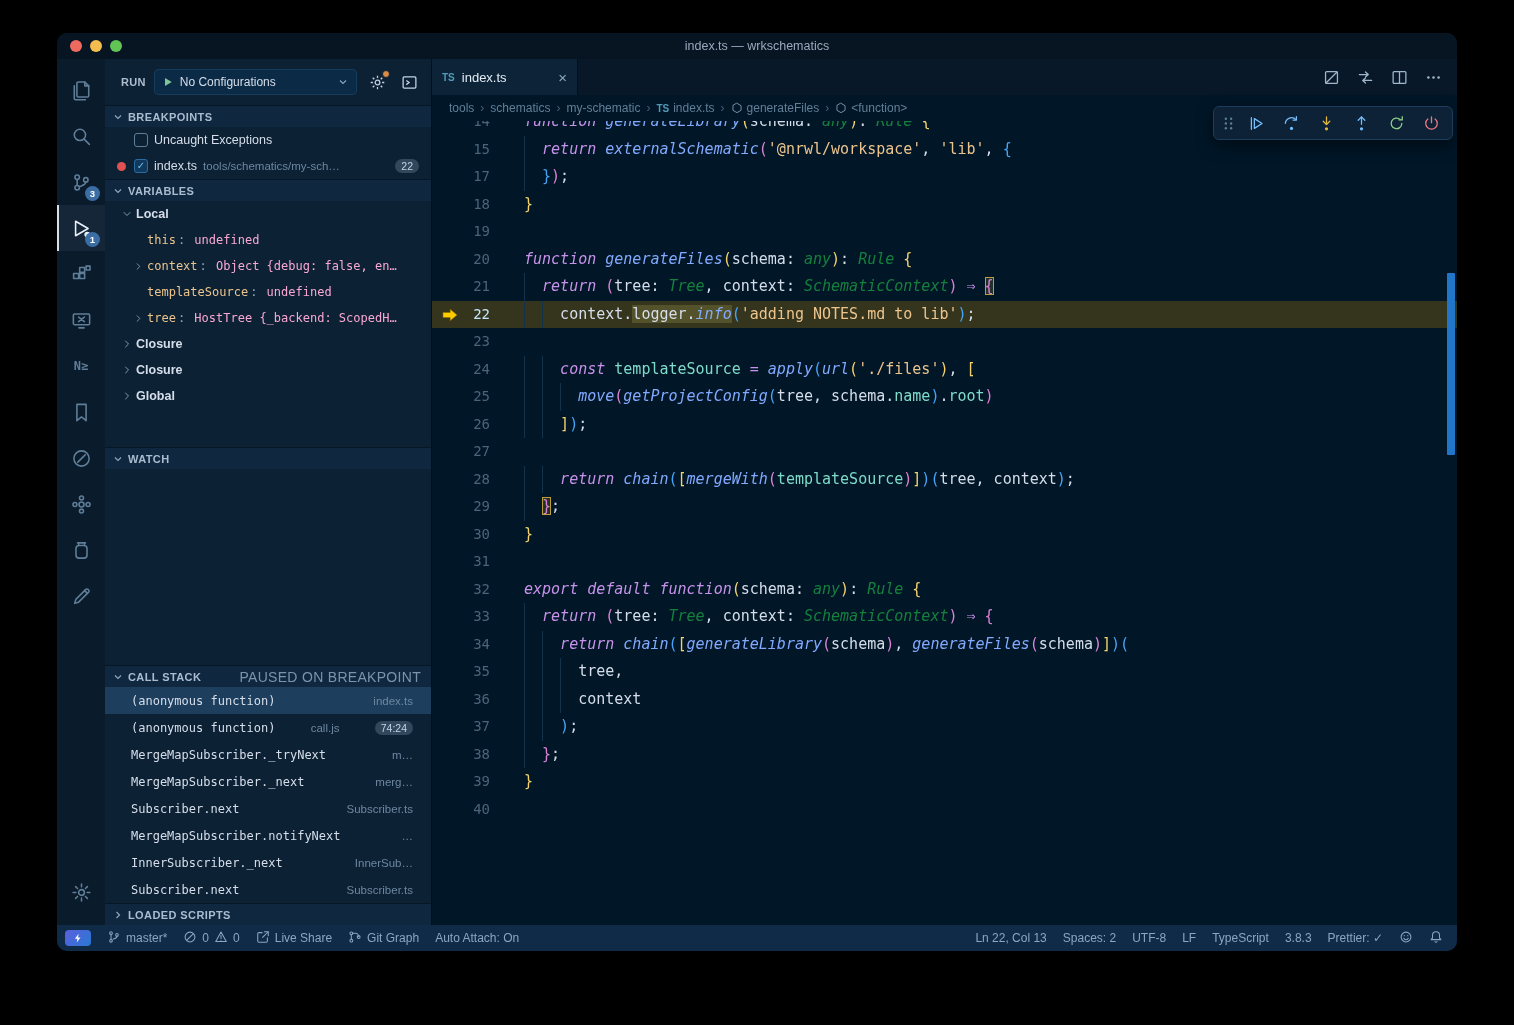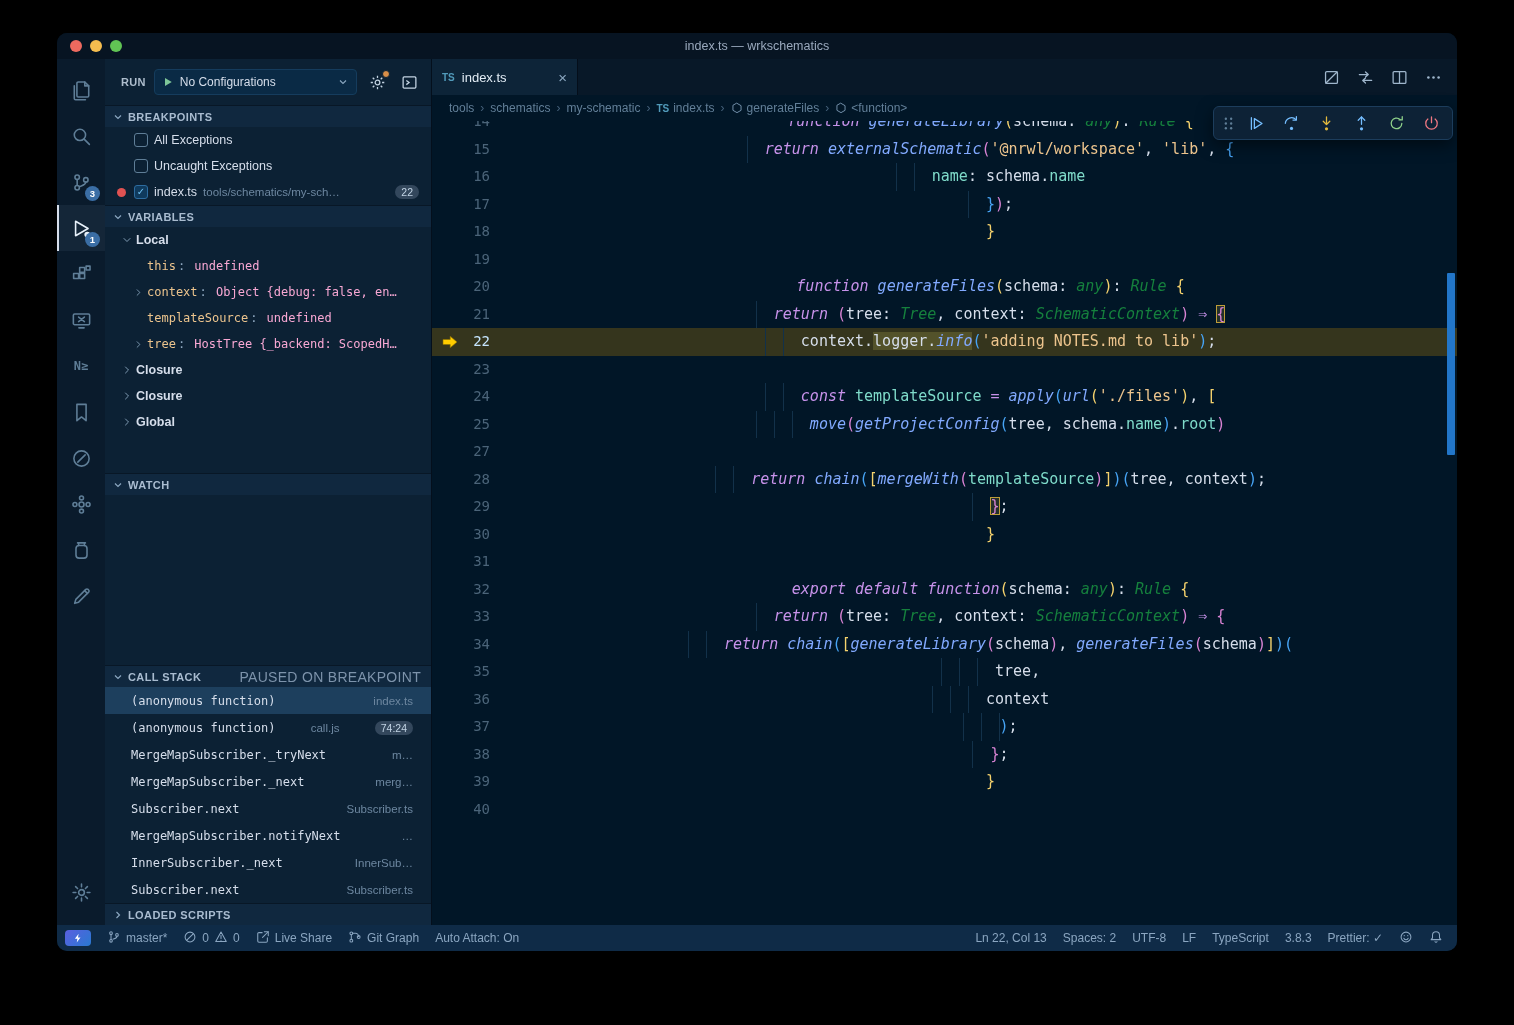--- a/index.html
+++ b/index.html
@@ -82,21 +82,21 @@
   .ts-badge{color:#519aba;font-size:10px;font-weight:700;flex:none;}
   .tab-close{margin-left:auto;color:#8ba7c0;font-size:15px;line-height:1;cursor:pointer;}
   .tab-actions{margin-left:auto;display:flex;align-items:center;gap:14px;padding-right:14px;color:#9fb6cc;}
   .tab-actions .icon-btn{width:20px;height:20px;color:#9fb6cc;}
   .breadcrumbs{height:26px;display:flex;align-items:center;padding:0 17px;gap:6px;font-size:12px;color:#627f98;flex:none;background:#011627;}
   .crumb{display:flex;align-items:center;gap:4px;cursor:pointer;white-space:nowrap;}
   .crumb .sym{display:flex;color:#7f9cb8;}
   .crumb .sym svg{width:12px;height:12px;}
   .crumb-sep{color:#44607a;}
   .code-area{flex:1;position:relative;overflow:hidden;font-family:"DejaVu Sans Mono","Liberation Mono",monospace;font-size:15px;}
-  .code-scroll{margin-top:-13px;text-align:center;}
+  .code-scroll{margin-top:-13px;}
   .code-line{display:flex;height:27.5px;line-height:27.5px;}
   .code-line.current{background:#35351d;}
   .gutter{width:92px;flex:none;position:relative;cursor:pointer;}
   .ln{position:absolute;right:34px;top:0;color:#4b6479;font-size:14px;}
   .current .ln{color:#c5e4fd;}
   .cur-arrow{position:absolute;left:10px;top:7px;width:16px;height:14px;}
   .cur-arrow svg{width:16px;height:14px;display:block;}
   .txt{flex:1;white-space:pre;min-width:0;}
   .indent{display:inline-block;height:27.5px;vertical-align:top;background:repeating-linear-gradient(to right,#12314a 0,#12314a 1px,transparent 1px,transparent 2ch);}
   .tk-k{color:#c792ea;font-style:italic;}
@@ -297,25 +297,20 @@
               <svg viewBox="0 0 16 16" fill="none" stroke="currentColor" stroke-width="1.6">
                 <path d="M4 6l4 4 4-4"></path>
               </svg>
             </span>
           <span>BREAKPOINTS</span>
         </div>
         <div id="breakpoints-list">
             <div class="bp-row">
               <span class="bp-dot-slot"></span>
               <span class="cb"></span>
-              <span class="bp-label">All Exceptions</span>
-            </div>
-            <div class="bp-row">
-              <span class="bp-dot-slot"></span>
-              <span class="cb"></span>
               <span class="bp-label">Uncaught Exceptions</span>
             </div>
             <div class="bp-row">
               <span class="bp-dot-slot">
                 <span class="bp-dot"></span>
               </span>
               <span class="cb checked">✓</span>
               <span class="bp-label">index.ts</span>
               <span class="bp-path">tools/schematics/my-sch…</span>
               <span class="pill">22</span>
@@ -551,26 +546,20 @@
               <span class="txt"><span class="tk-k">function </span><span class="tk-f">generateLibrary</span><span class="tk-b1">(</span><span class="tk-d">schema</span><span class="tk-d">: </span><span class="tk-t">any</span><span class="tk-b1">)</span><span class="tk-d">: </span><span class="tk-t">Rule</span><span class="tk-d"> </span><span class="tk-b1">{</span></span>
             </div>
             <div class="code-line">
               <span class="gutter">
                 <span class="ln">15</span>
               </span>
               <span class="txt"><span class="indent" style="width: 2ch;"></span><span class="tk-k">return </span><span class="tk-f">externalSchematic</span><span class="tk-b2">(</span><span class="tk-s">'@nrwl/workspace'</span><span class="tk-d">, </span><span class="tk-s">'lib'</span><span class="tk-d">, </span><span class="tk-b3">{</span></span>
             </div>
             <div class="code-line">
               <span class="gutter">
-                <span class="ln">16</span>
-              </span>
-              <span class="txt"><span class="indent" style="width: 4ch;"></span><span class="tk-p">name</span><span class="tk-d">: </span><span class="tk-d">schema.</span><span class="tk-p">name</span></span>
-            </div>
-            <div class="code-line">
-              <span class="gutter">
                 <span class="ln">17</span>
               </span>
               <span class="txt"><span class="indent" style="width: 2ch;"></span><span class="tk-b3">}</span><span class="tk-b2">)</span><span class="tk-d">;</span></span>
             </div>
             <div class="code-line">
               <span class="gutter">
                 <span class="ln">18</span>
               </span>
               <span class="txt"><span class="tk-b1">}</span></span>
             </div>
@@ -613,20 +602,26 @@
               <span class="gutter">
                 <span class="ln">24</span>
               </span>
               <span class="txt"><span class="indent" style="width: 4ch;"></span><span class="tk-k">const </span><span class="tk-p">templateSource</span><span class="tk-d"> </span><span class="tk-o">=</span><span class="tk-d"> </span><span class="tk-f">apply</span><span class="tk-b3">(</span><span class="tk-f">url</span><span class="tk-b1">(</span><span class="tk-s">'./files'</span><span class="tk-b1">)</span><span class="tk-d">, </span><span class="tk-b1">[</span></span>
             </div>
             <div class="code-line">
               <span class="gutter">
                 <span class="ln">25</span>
               </span>
               <span class="txt"><span class="indent" style="width: 6ch;"></span><span class="tk-f">move</span><span class="tk-b2">(</span><span class="tk-f">getProjectConfig</span><span class="tk-b3">(</span><span class="tk-d">tree</span><span class="tk-d">, </span><span class="tk-d">schema.</span><span class="tk-p">name</span><span class="tk-b3">)</span><span class="tk-d">.</span><span class="tk-p">root</span><span class="tk-b2">)</span></span>
+            </div>
+            <div class="code-line">
+              <span class="gutter">
+                <span class="ln">26</span>
+              </span>
+              <span class="txt"><span class="indent" style="width: 4ch;"></span><span class="tk-b1">]</span><span class="tk-b3">)</span><span class="tk-d">;</span></span>
             </div>
             <div class="code-line">
               <span class="gutter">
                 <span class="ln">27</span>
               </span>
               <span class="txt"></span>
             </div>
             <div class="code-line">
               <span class="gutter">
                 <span class="ln">28</span>

